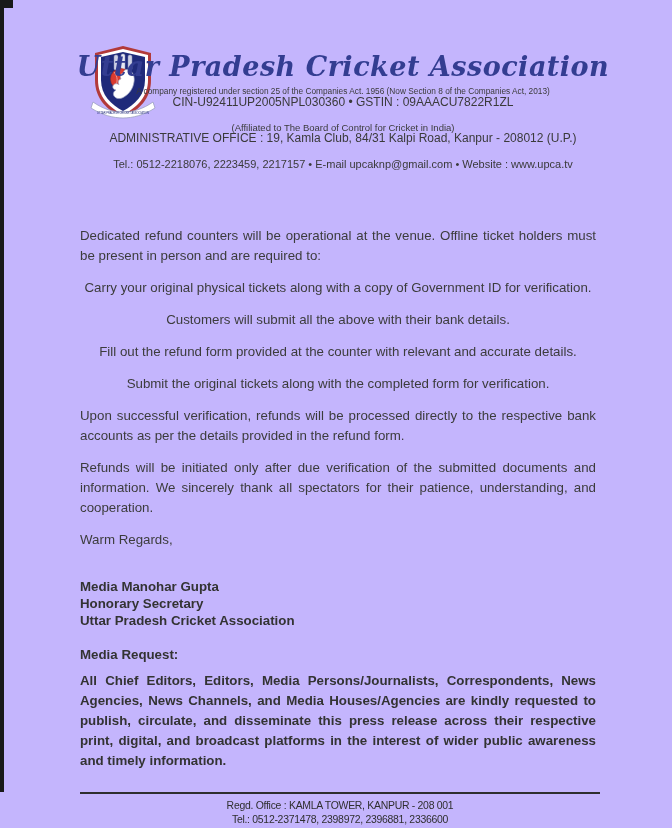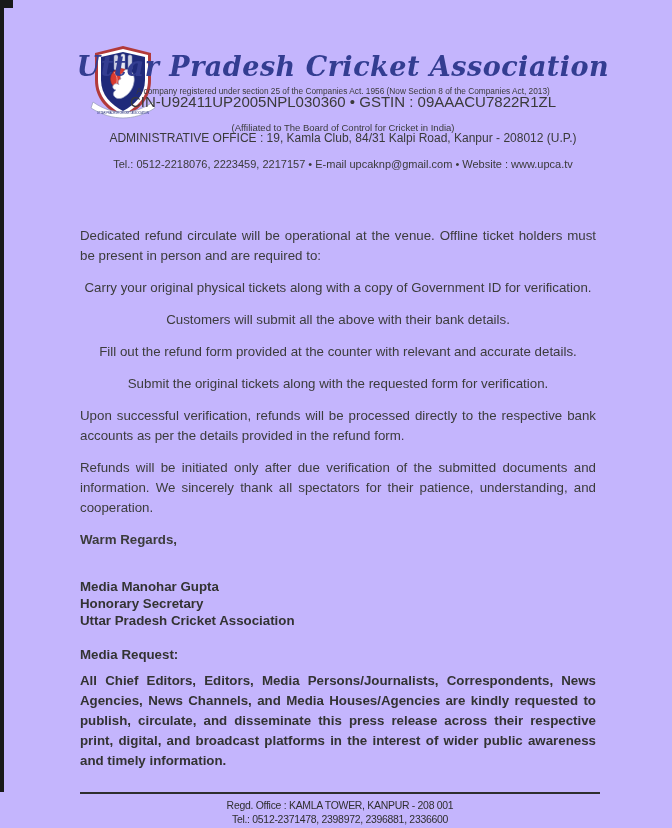--- a/index.html
+++ b/index.html
@@ -44,41 +44,41 @@
     font-style: italic;
     font-weight: bold;
     font-size: 27px;
     letter-spacing: 0.5px;
     color: #333d91;
     line-height: 34px;
     white-space: nowrap;
   }
   .hline { color: #3a3a3a; white-space: nowrap; }
   .hline-1 { font-size: 8.3px; line-height: 10px; margin-top: 2px; }
-  .hline-2 { font-size: 15px; line-height: 10px; margin-top: 1px; }
+  .hline-2 { font-size: 12px; line-height: 10px; margin-top: 1px; }
   .hline-3 { font-size: 9.5px; line-height: 10px; margin-top: 16px; }
   .hline-4 { font-size: 12px; line-height: 10px; margin-top: 0px; }
   .hline-5 { font-size: 11px; line-height: 10px; margin-top: 16px; }
 
   
   .letter-body {
     position: absolute;
     left: 80px;
     width: 516px;
     top: 226px;
   }
   .letter-body p {
     font-size: 13.3px;
     line-height: 20px;
     text-align: justify;
     margin-bottom: 12px;
     color: #3c3c3c;
   }
   .letter-body p.single { text-align: center; }
-  .closing { font-weight: bold; margin-bottom: 28px !important; text-align: left !important; }
+  .closing { font-weight: normal; margin-bottom: 28px !important; text-align: left !important; }
   .signature { margin-bottom: 16px; }
   .signature div {
     font-weight: bold;
     font-size: 13.3px;
     line-height: 17px;
     color: #333;
   }
   .media-heading {
     font-weight: bold;
     font-size: 13.3px;
@@ -149,25 +149,25 @@
       <div class="org-title">Uttar Pradesh Cricket Association</div>
       <div class="hline hline-1">A company registered under section 25 of the Companies Act. 1956 (Now Section 8 of the Companies Act, 2013)</div>
       <div class="hline hline-2">CIN-U92411UP2005NPL030360 • GSTIN : 09AAACU7822R1ZL</div>
       <div class="hline hline-3">(Affiliated to The Board of Control for Cricket in India)</div>
       <div class="hline hline-4">ADMINISTRATIVE OFFICE : 19, Kamla Club, 84/31 Kalpi Road, Kanpur - 208012 (U.P.)</div>
       <div class="hline hline-5">Tel.: 0512-2218076, 2223459, 2217157 • E-mail upcaknp@gmail.com • Website : www.upca.tv</div>
     </div>
   </div>
 
   <div class="letter-body">
-    <p>Dedicated refund circulate will be operational at the venue. Offline ticket holders must be present in person and are required to:</p>
+    <p>Dedicated refund counters will be operational at the venue. Offline ticket holders must be present in person and are required to:</p>
     <p class="single">Carry your original physical tickets along with a copy of Government ID for verification.</p>
     <p class="single">Customers will submit all the above with their bank details.</p>
     <p class="single">Fill out the refund form provided at the counter with relevant and accurate details.</p>
-    <p class="single">Submit the original tickets along with the requested form for verification.</p>
+    <p class="single">Submit the original tickets along with the completed form for verification.</p>
     <p>Upon successful verification, refunds will be processed directly to the respective bank accounts as per the details provided in the refund form.</p>
     <p>Refunds will be initiated only after due verification of the submitted documents and information. We sincerely thank all spectators for their patience, understanding, and cooperation.</p>
 
     <p class="closing">Warm Regards,</p>
 
     <div class="signature">
       <div>Media Manohar Gupta</div>
       <div>Honorary Secretary</div>
       <div>Uttar Pradesh Cricket Association</div>
     </div>

